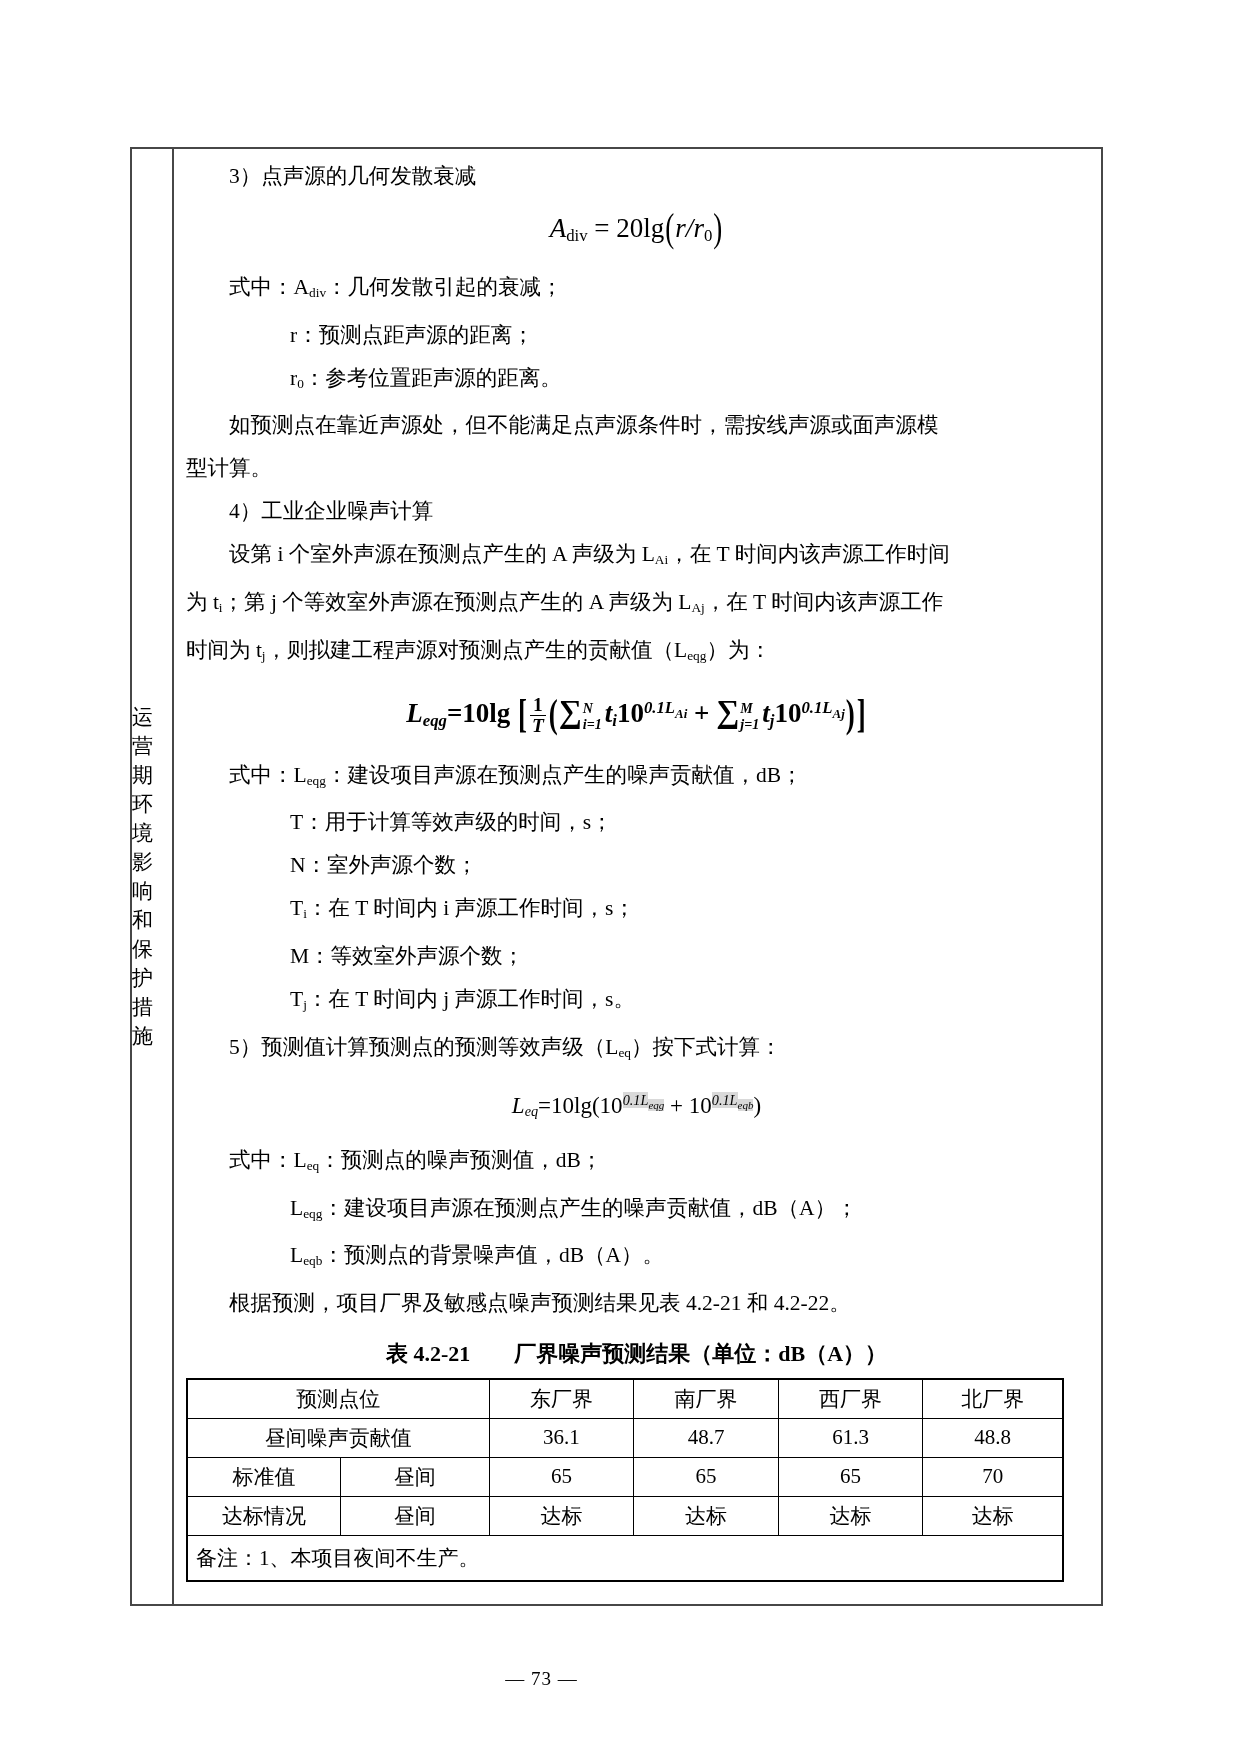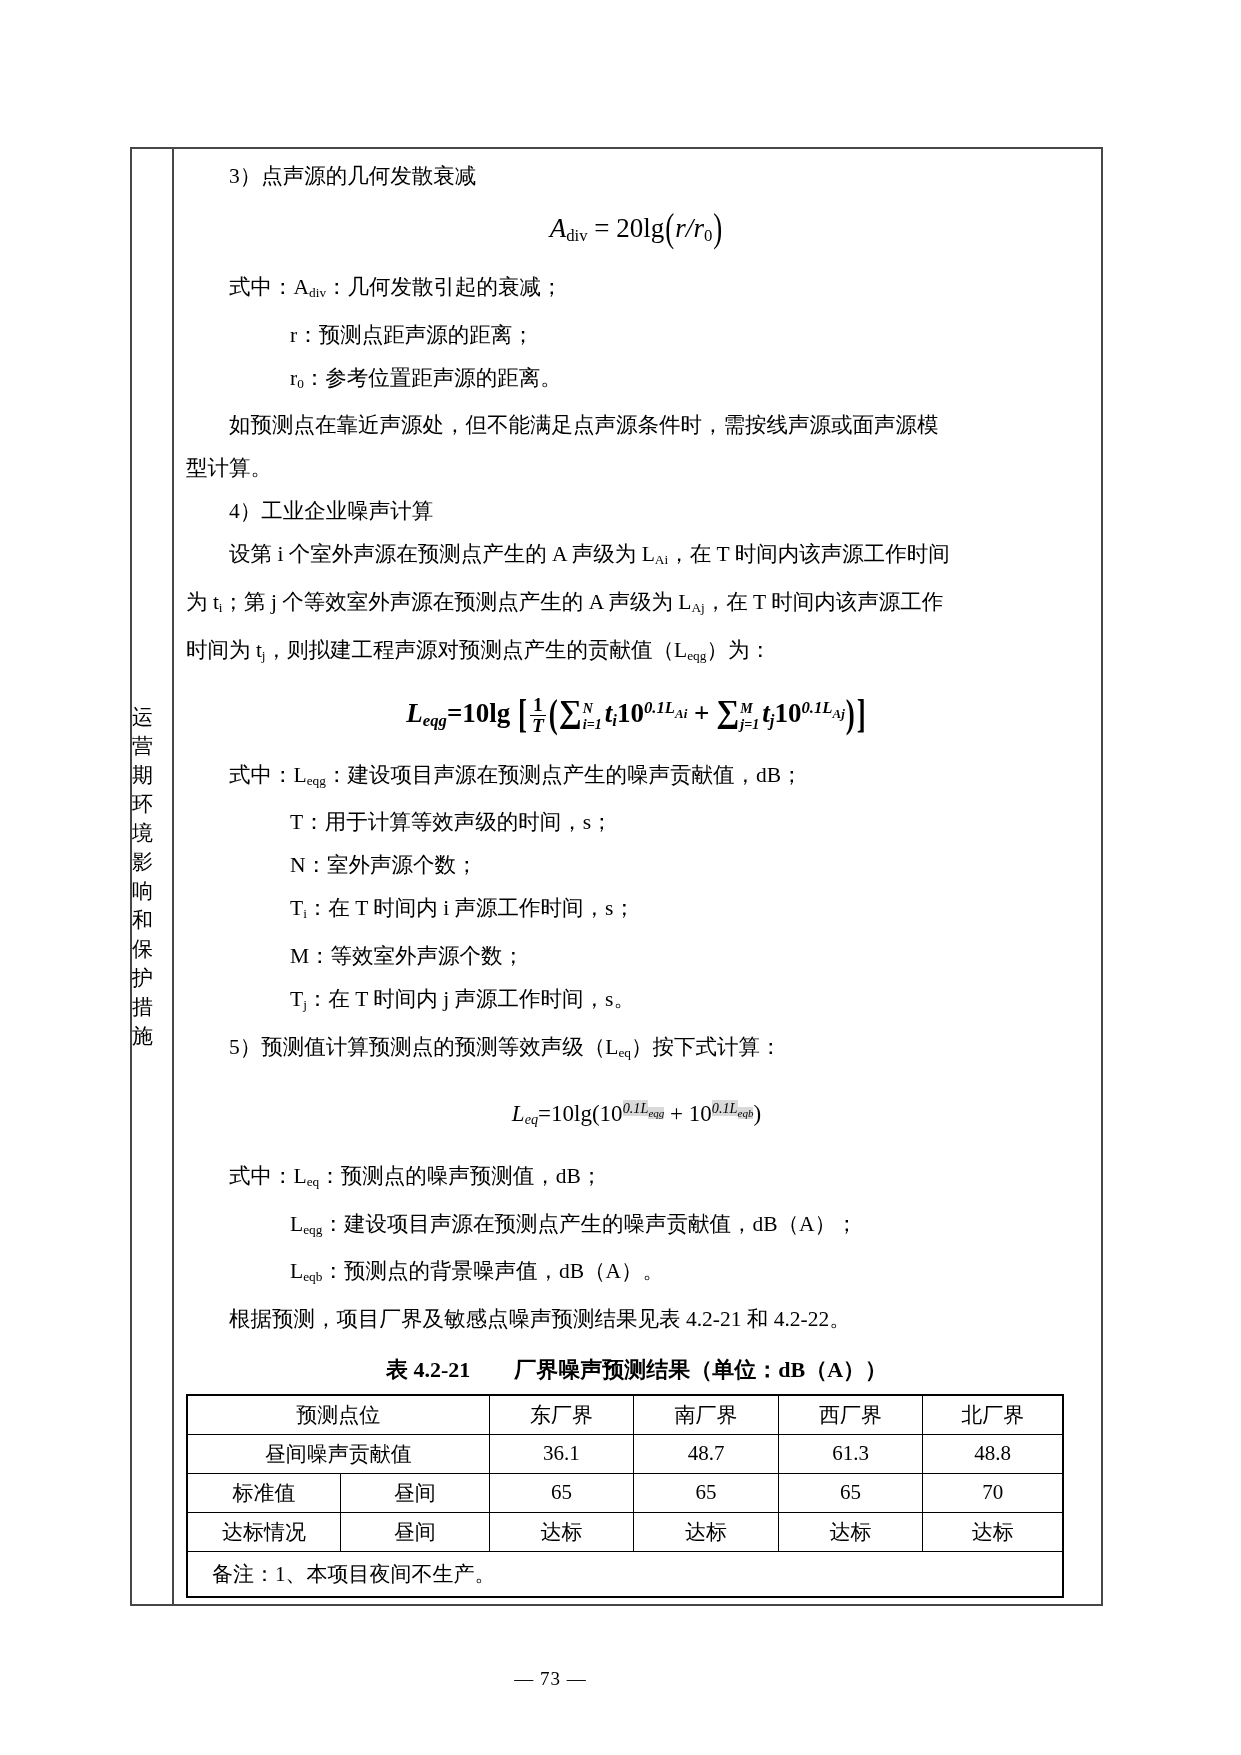--- a/index.html
+++ b/index.html
@@ -19,21 +19,21 @@
     width:47px;font-size:21px;line-height:29px;letter-spacing:1px;
     word-break:break-all;text-align:left;
   }
   .content{flex:1;padding:6px 14px 0 12px;font-size:21.5px;overflow:hidden;}
   .line{line-height:43px;white-space:nowrap;}
   .ind{text-indent:43px;}
   .subitem{padding-left:104px;}
   .formula{text-align:center;white-space:nowrap;}
   .f1{font-size:27px;line-height:60px;}
   .f2{font-size:27px;line-height:64px;font-weight:bold;}
-  .f3{font-size:23px;line-height:70px;}
+  .f3{font-size:23px;line-height:54px;}
   sub{font-size:0.62em;vertical-align:-0.2em;}
   .tk-i{font-style:italic;}
   .tk-s{font-size:0.62em;vertical-align:-0.25em;}
   .tk-si{font-size:0.62em;vertical-align:-0.25em;font-style:italic;}
   .tk-ui{font-size:0.62em;vertical-align:0.55em;font-style:italic;}
   .tk-us{font-size:0.48em;vertical-align:0.35em;font-style:italic;}
   .tk-big{display:inline-block;transform:scaleY(1.45);margin:0 1px;}
   .tk-sum{font-size:1.2em;}
   .tk-hl,.hl{background:#d9d9d9;}
   .frac{display:inline-block;vertical-align:-0.5em;text-align:center;font-size:0.72em;line-height:1.05;margin:0 2px;}
@@ -43,23 +43,23 @@
   .lim span{display:block;}
   .tbl-title{text-align:center;font-weight:bold;font-size:22px;line-height:30px;margin:14px 0 9px 0;white-space:nowrap;}
   table.noise{
     width:878px;border-collapse:collapse;border:2px solid #000;
     table-layout:fixed;
   }
   table.noise td{
     border:1px solid #000;text-align:center;font-size:21px;height:38px;
     padding:0 4px;overflow:hidden;
   }
-  table.noise td.note-cell{text-align:left;height:44px;padding-left:24px;}
+  table.noise td.note-cell{text-align:left;height:44px;padding-left:8px;}
   .footer{
-    position:absolute;left:12px;top:1668px;width:1077px;text-align:center;
+    position:absolute;left:3px;top:1668px;width:1077px;text-align:center;
     font-size:19px;letter-spacing:1px;
   }
 </style>
 </head>
 <body>
 
 <div class="frame">
   <div class="label-col">
     <div class="label-text">运营期环境影响和保护措施</div>
   </div>

